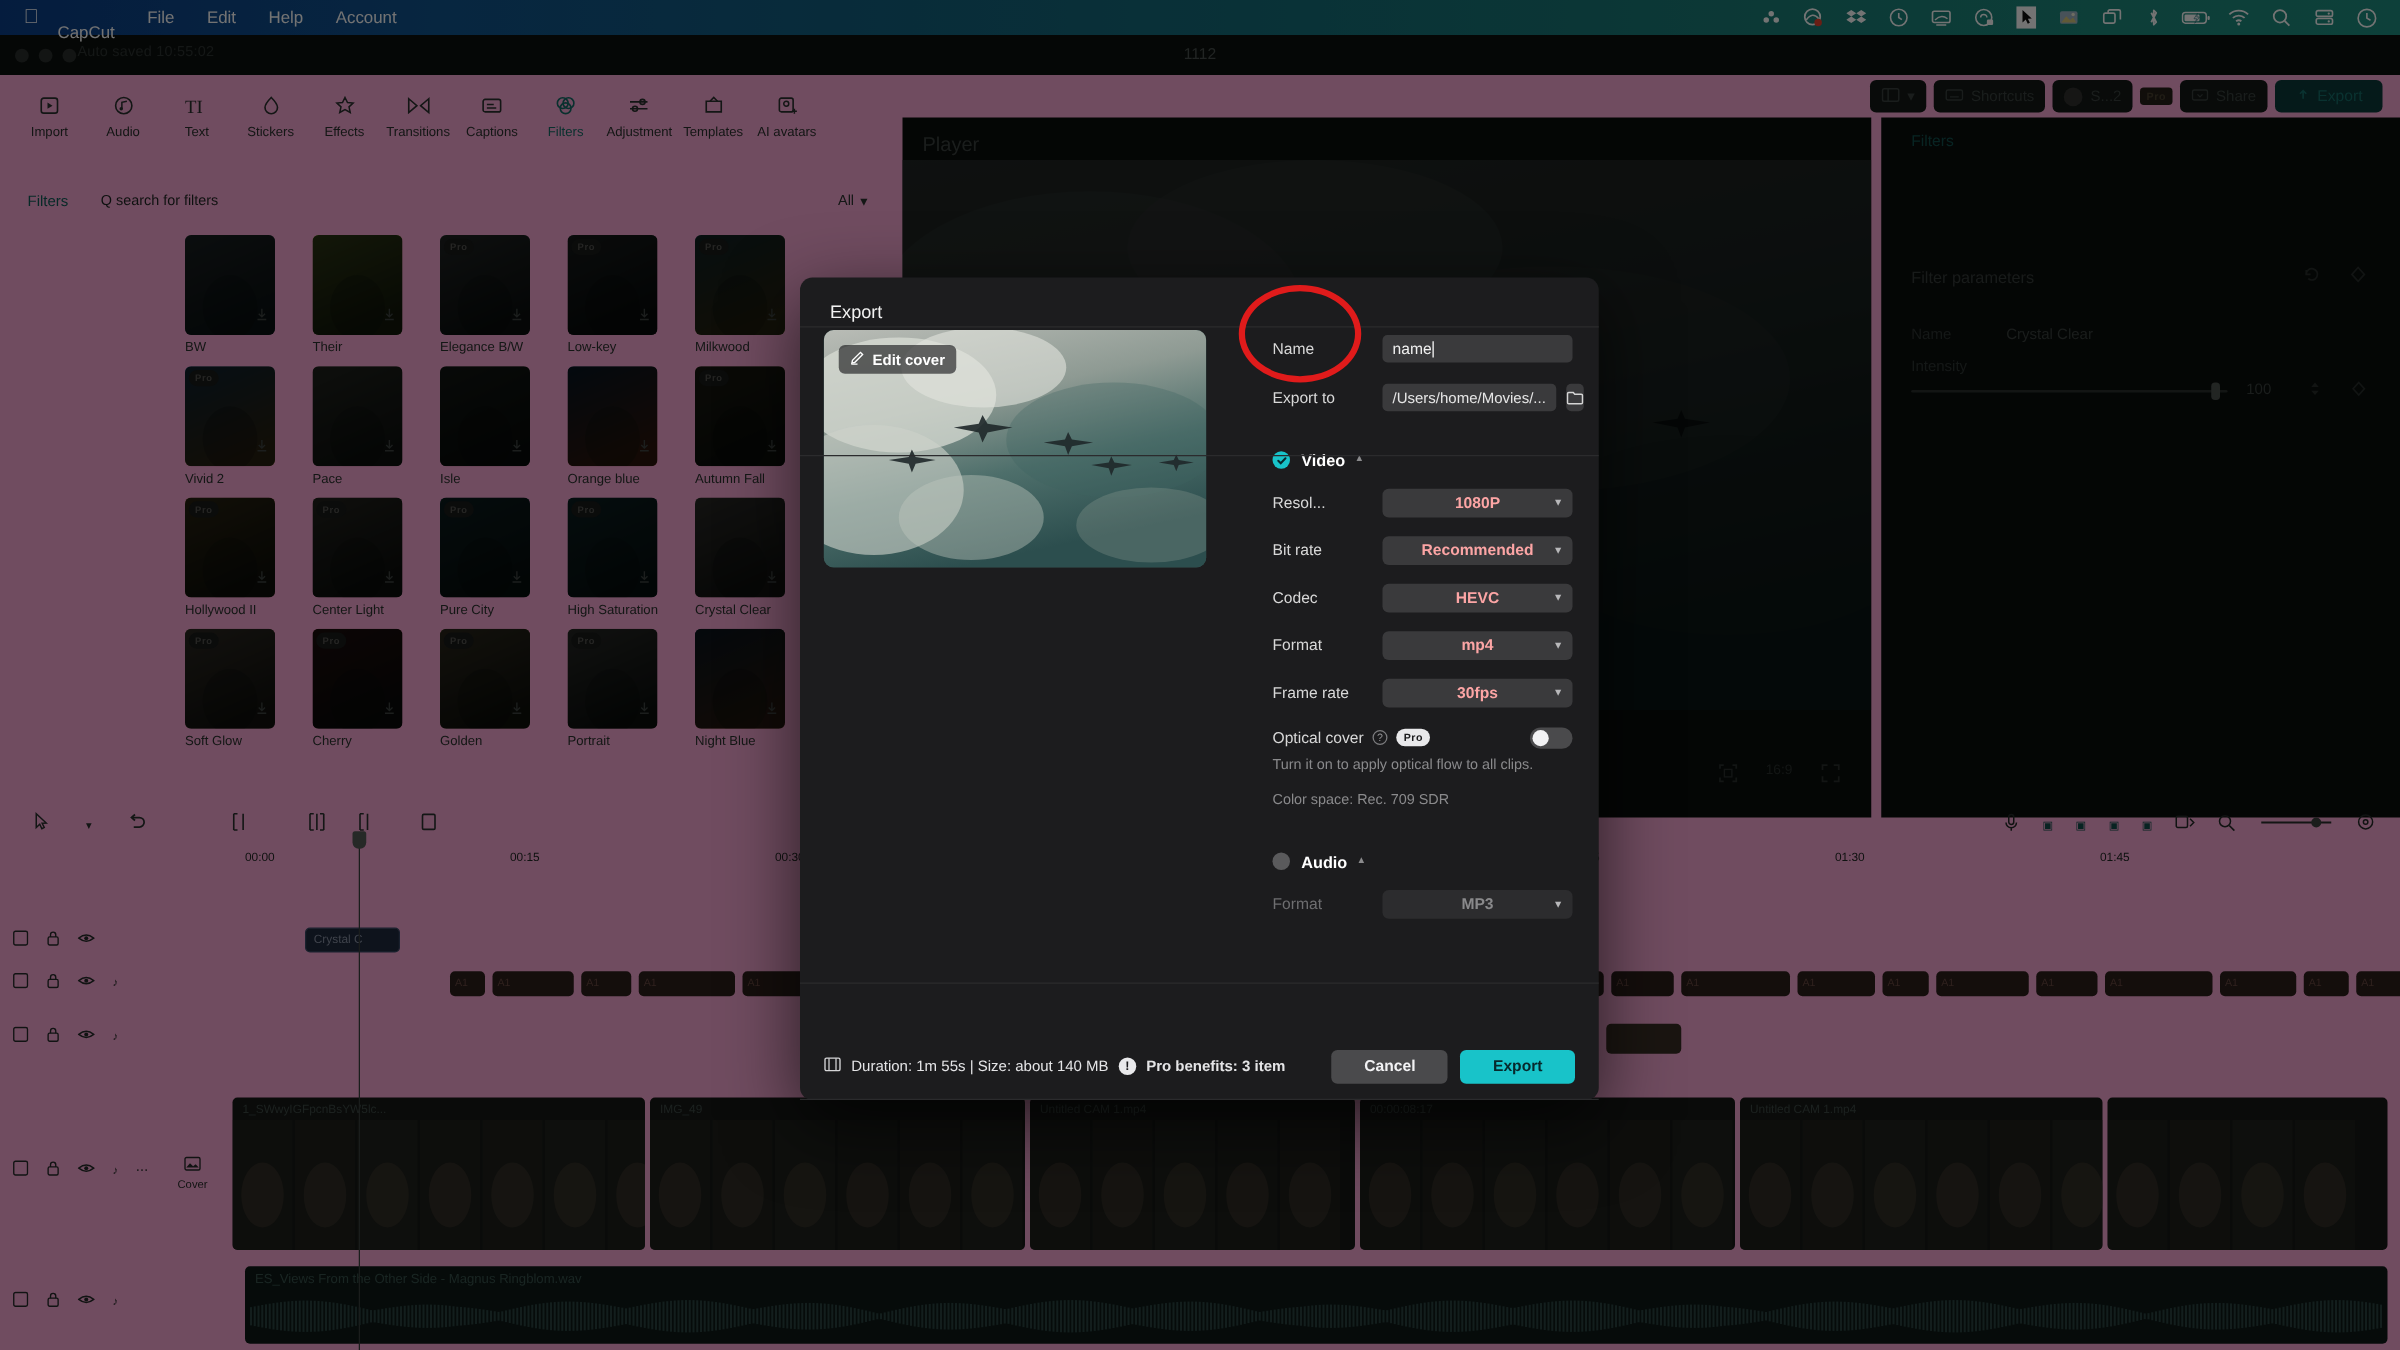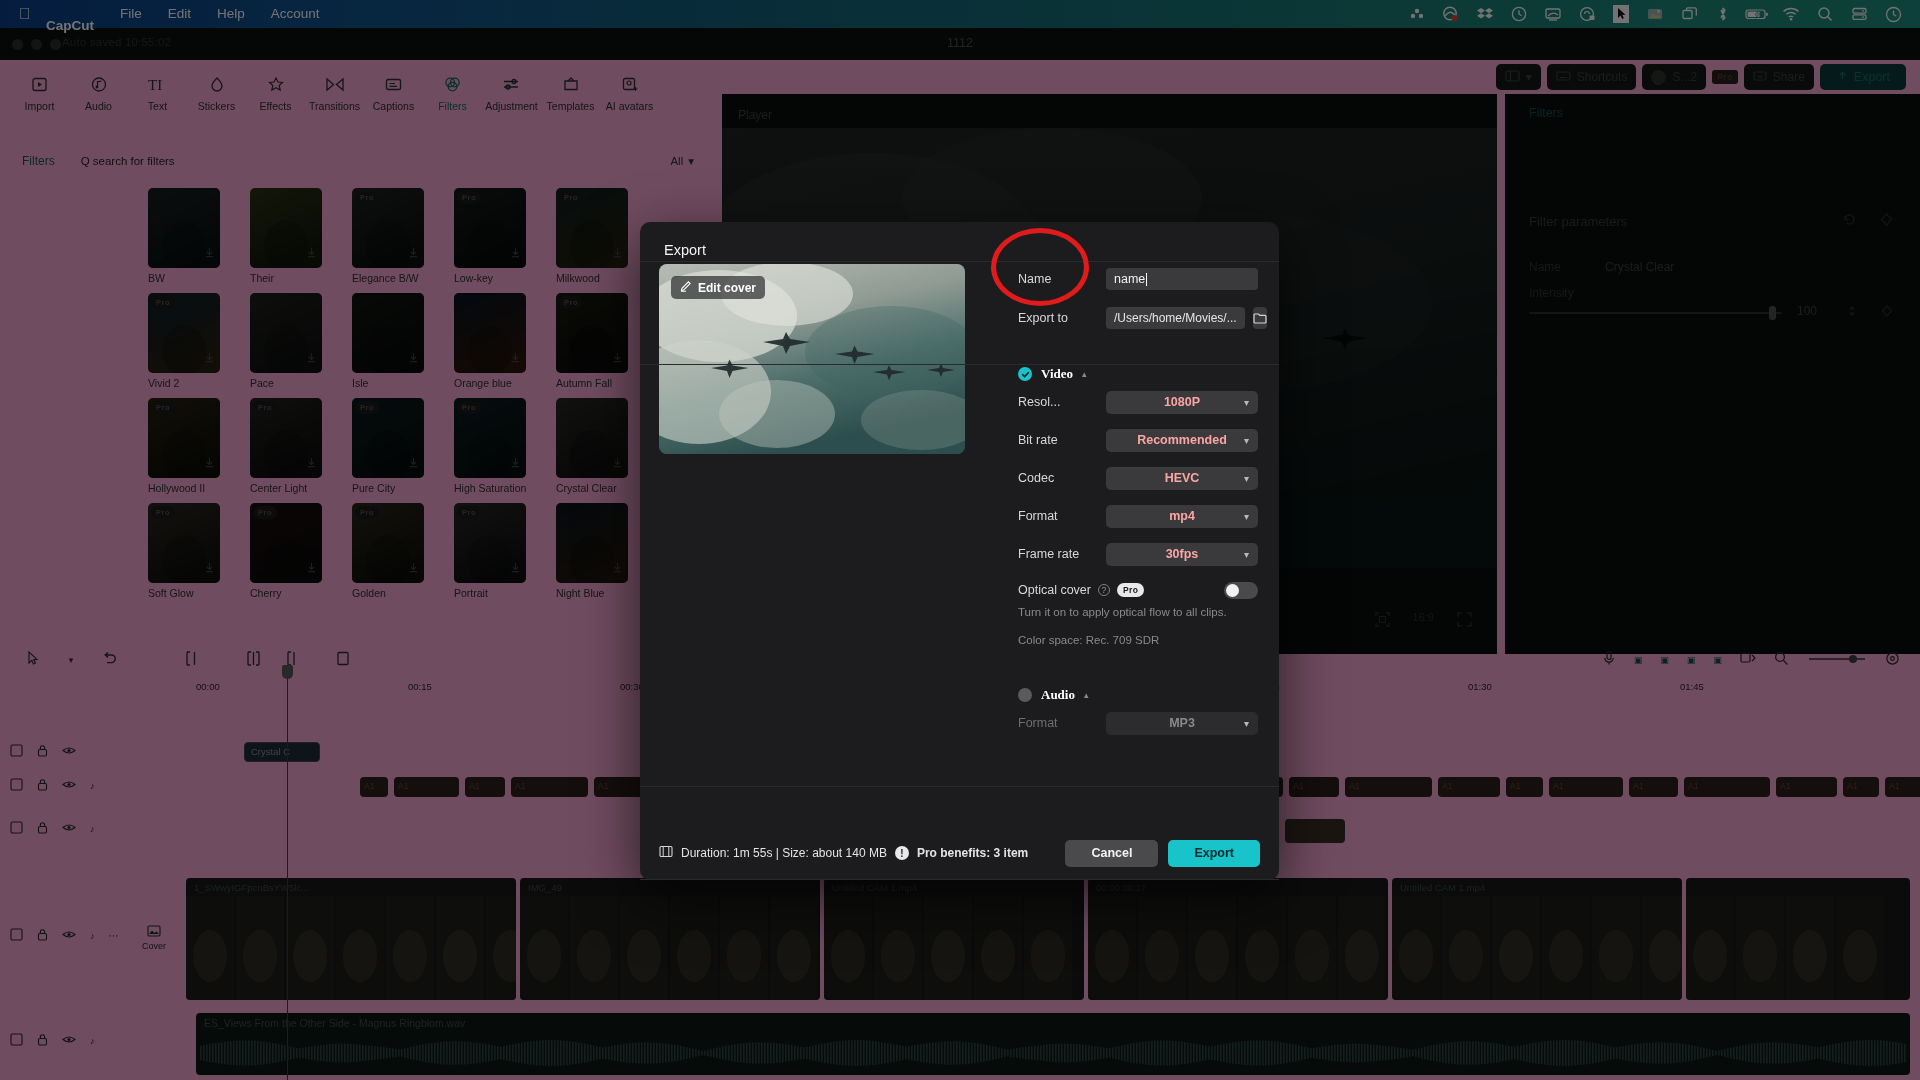--- a/index.html
+++ b/index.html
@@ -13,21 +13,21 @@
 
   
   .macbar {
     position: absolute; top: 0; left: 0; width: 1920px; height: 28px;
     background: linear-gradient(90deg, #0c3f8a 0%, #11548f 18%, #13637f 38%, #16707a 55%, #1b7d78 72%, #1d8a7d 88%, #1e8f80 100%);
     display: flex; align-items: center; z-index: 60;
   }
   .macbar .left { display: flex; align-items: center; gap: 0px; padding-left: 12px; }
   .apple-logo { width: 26px; text-align: center; font-size: 16px; color: #fff; line-height: 1; }
   .mmenu { color: #ffffff; font-size: 13.5px; padding: 0 13px; line-height: 28px; white-space: nowrap; }
-  .mmenu.bold { font-weight: bold; padding-left: 8px; margin-top: 24px; }
+  .mmenu.bold { font-weight: normal; padding-left: 8px; margin-top: 24px; }
   .macbar .right { margin-left: auto; display: flex; align-items: center; gap: 0px; padding-right: 10px; }
   .sysicon { width: 34px; height: 28px; display: flex; align-items: center; justify-content: center; color: #ffffff; }
   .sysicon svg { display: block; }
 
   
   .ccwin { position: absolute; top: 28px; left: 0; width: 1920px; height: 1052px; background: #f9a8d4; }
 
   
   .titlebar { position: absolute; top: 0; left: 0; width: 1920px; height: 32px; background: #0d110f; }
   .traffic { position: absolute; left: 12px; top: 11px; display: flex; gap: 8px; }
@@ -59,21 +59,21 @@
   .fgrid { position: absolute; top: 160px; left: 148px; width: 500px; display: grid; grid-template-columns: repeat(5, 100px); gap: 0 2px; }
   .fcell { width: 100px; margin-bottom: 9px; position: relative; }
   .fthumb { width: 72px; height: 80px; border-radius: 5px; position: relative; overflow: hidden; }
   .fthumb .ov { position: absolute; inset: 0; background: rgba(4,7,6,.80); }
   .fname { margin-top: 4px; font-size: 10.5px; color: #2c3330; width: 80px; overflow: hidden; text-overflow: ellipsis; white-space: nowrap; }
   .probadge { position: absolute; top: 3px; left: 3px; font-size: 7.5px; font-weight: bold; background: #191b1a; color: #53534f; padding: 2px 5px; border-radius: 7px; letter-spacing: .5px; z-index: 3; }
   .dlicon { position: absolute; right: 5px; bottom: 6px; z-index: 3; color: #3e4442; }
 
   
   .player { position: absolute; top: 66px; left: 722px; width: 775px; height: 560px; background: #0a0e0c; }
-  .player .plabel { position: absolute; top: 14px; left: 16px; font-size: 12px; color: #3b423f; }
+  .player .plabel { position: absolute; top: 14px; left: 16px; font-size: 16px; color: #3b423f; }
   .pstage { position: absolute; top: 34px; left: 0; width: 775px; height: 440px; overflow: hidden; }
   .pstage .ov { position: absolute; inset: 0; background: rgba(3,6,5,.80); }
   .pctrls { position: absolute; bottom: 22px; right: 24px; display: flex; gap: 22px; color: #2a302e; }
 
   
   .rpanel { position: absolute; top: 66px; left: 1505px; width: 415px; height: 560px; background: #0b0e0d; }
   .rp-tab { position: absolute; top: 12px; left: 24px; font-size: 12.5px; color: #12514e; }
   .rp-title { position: absolute; top: 120px; left: 24px; font-size: 13px; color: #363c3a; }
   .rp-acts { position: absolute; top: 118px; right: 26px; display: flex; gap: 22px; color: #282e2c; }
   .rp-row { position: absolute; left: 24px; font-size: 12px; color: #2e3533; }
@@ -121,21 +121,21 @@
   .flabel { width: 88px; font-size: 12.5px; color: #d8d8d8; flex: none; }
   .flabel.dim { color: #6e6e70; }
   .finput {
     flex: 1; height: 22px; background: #3a3a3c; border-radius: 4px;
     display: flex; align-items: center; padding: 0 8px; font-size: 12.5px; color: #f0f0f0; position: relative;
   }
   .caret { width: 1px; height: 13px; background: #fff; margin-left: 1px; }
   .pathbox { width: 145px; height: 22px; background: #3a3a3c; border-radius: 4px; display: flex; align-items: center; padding: 0 8px; font-size: 12px; color: #e6e6e6; }
   .folderbtn { width: 22px; height: 22px; margin-left: 8px; background: #3a3a3c; border-radius: 4px; display: flex; align-items: center; justify-content: center; color: #d5d5d5; }
 
-  .sect-head { display: flex; align-items: center; gap: 9px; height: 26px; font-family: Liberation Serif, serif; }
+  .sect-head { display: flex; align-items: flex-start; gap: 9px; height: 26px; }
   .chk { width: 14px; height: 14px; border-radius: 50%; background: #18c3c9; display: flex; align-items: center; justify-content: center; }
   .chk.off { background: #5a5a5c; }
   .sect-name { font-size: 13px; font-weight: bold; color: #fff; }
   .caretsm { color: #8a8a8c; font-size: 9px; }
 
   .selwrap { flex: 1; height: 23px; background: #3a3a3c; border-radius: 5px; display: flex; align-items: center; justify-content: center; position: relative; }
   .selwrap.dim { background: #2c2c2e; }
   .selval { font-size: 12.5px; font-weight: bold; color: #fca5a5; }
   .selval.dim { color: #89898b; }
   .selcar { position: absolute; right: 9px; color: #b8b8ba; font-size: 10px; }

